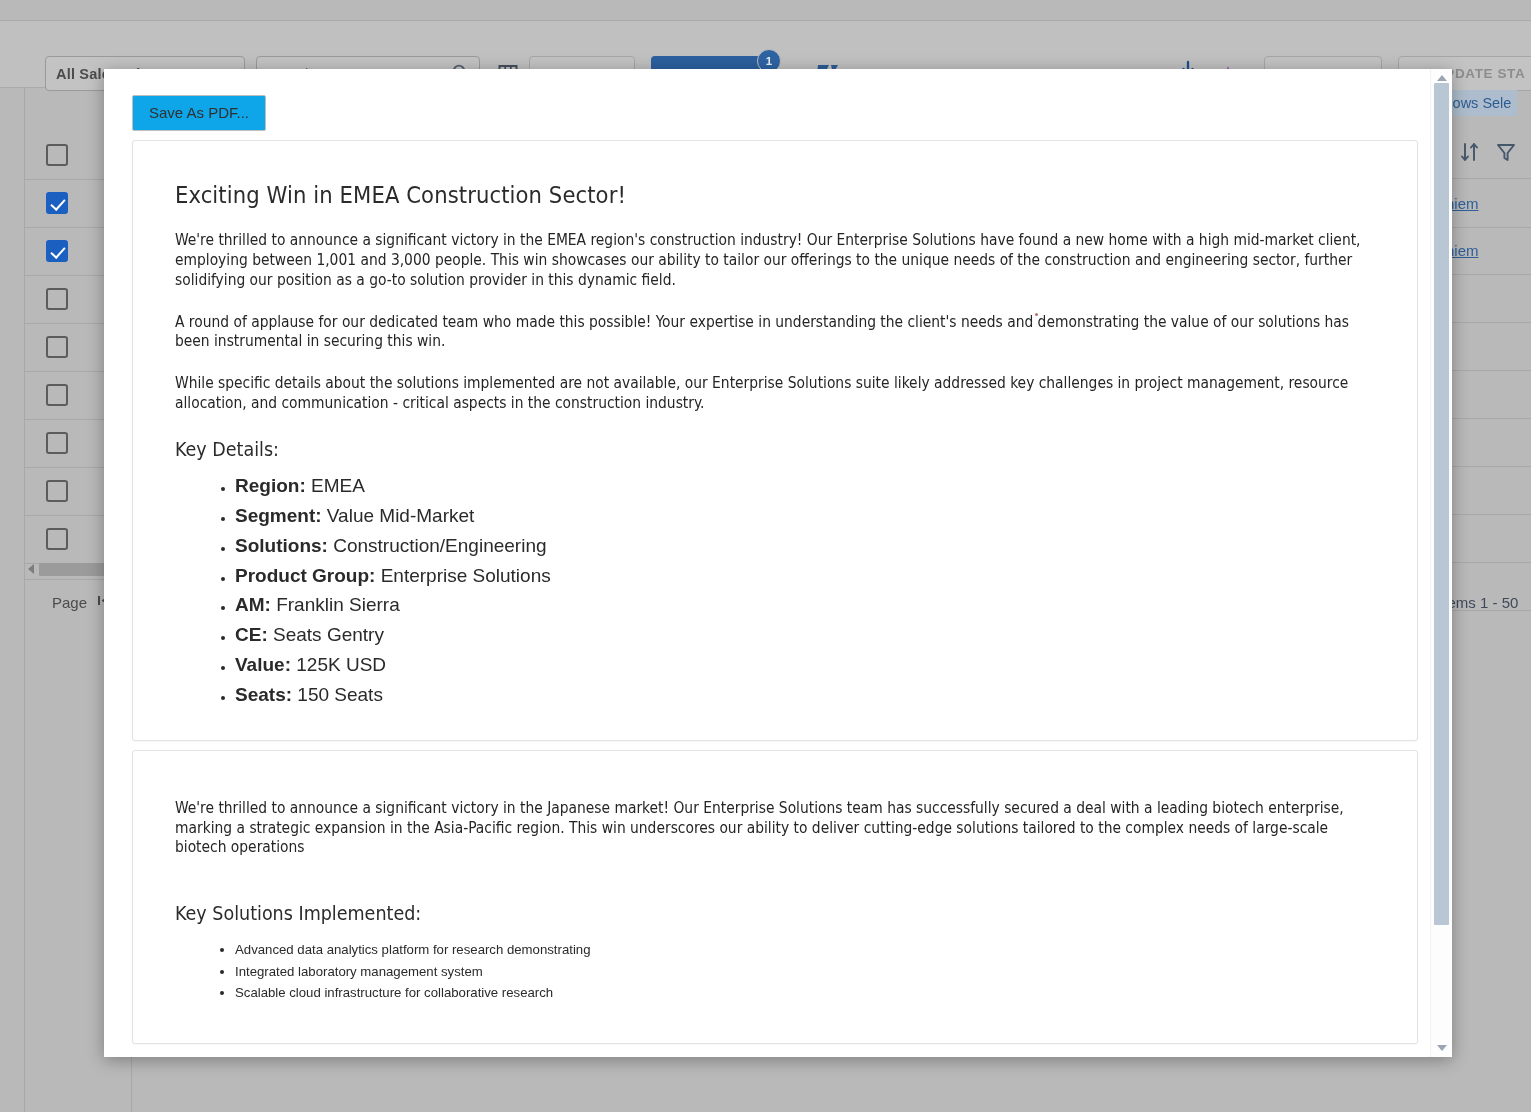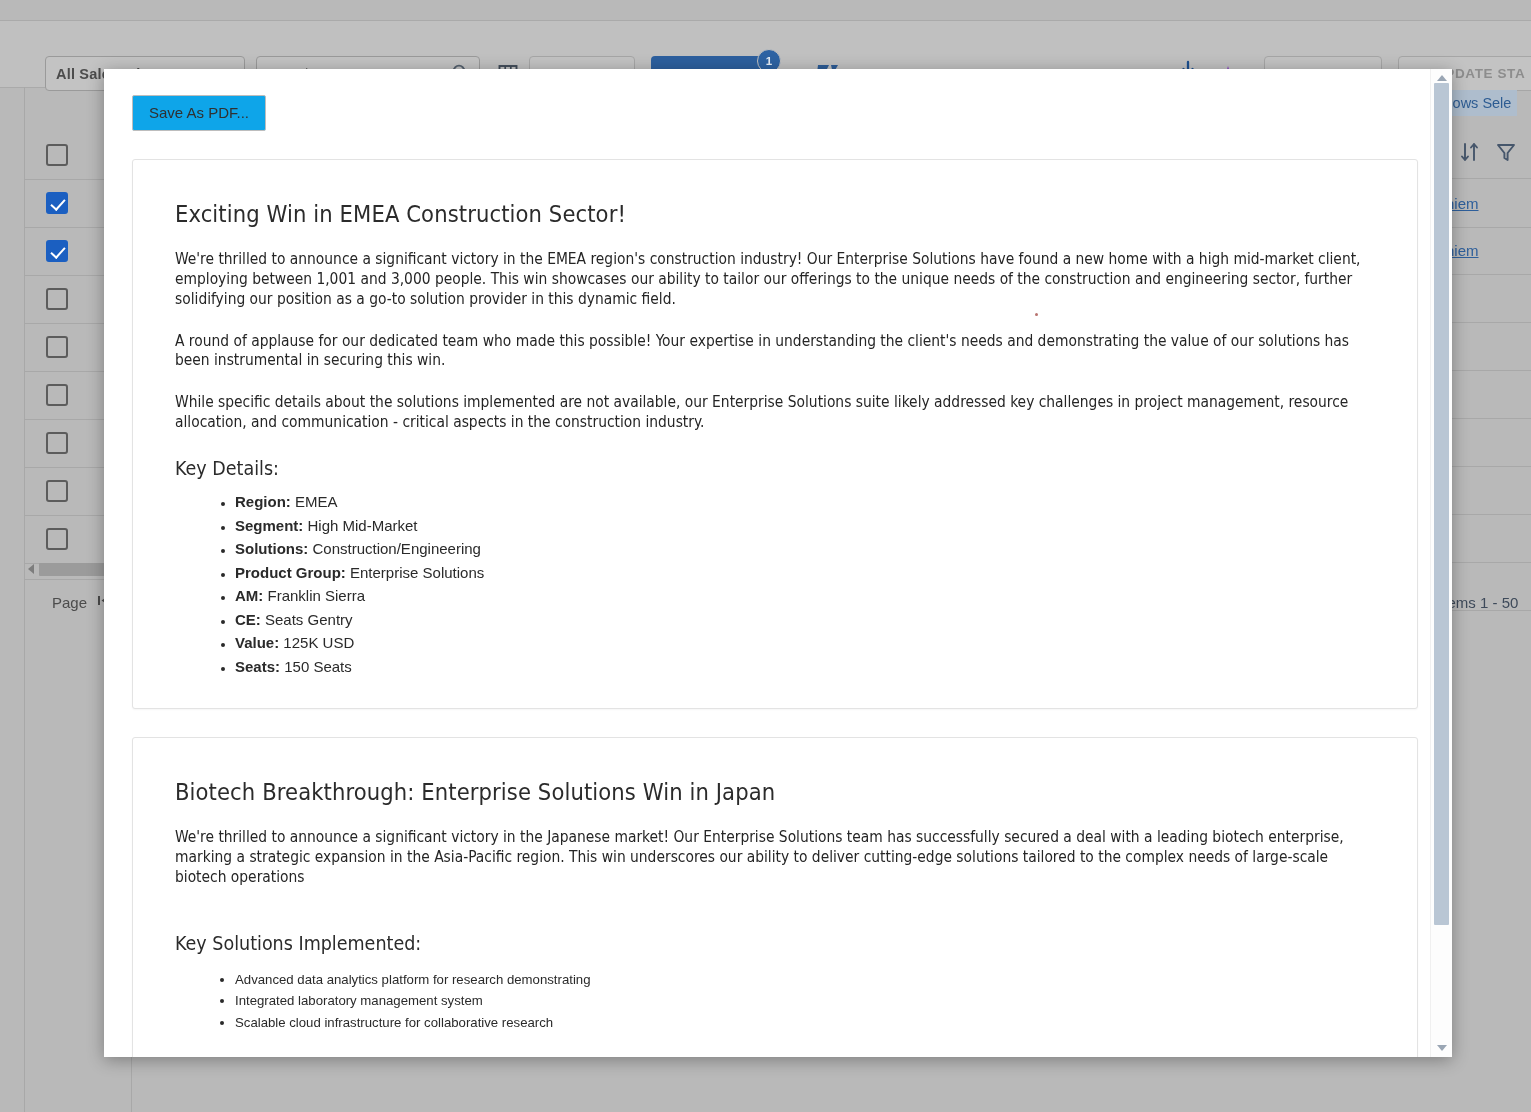--- a/index.html
+++ b/index.html
@@ -108,41 +108,41 @@
     cursor:default;
   }
 
   #page-title{
     margin:32px 0 0 2px;color:#3a3a3a;font-size:25px;font-weight:normal;
     font-family:"DejaVu Sans Condensed","Liberation Sans Narrow","Liberation Sans",sans-serif;
     letter-spacing:.1px;
   }
 
   .card{
-    margin-top:28px;border:1px solid #e3e3e3;border-radius:3px;background:#fff;
+    margin-top:9px;border:1px solid #e3e3e3;border-radius:3px;background:#fff;
     padding:26px 40px 30px 42px;box-sizing:border-box;
     box-shadow:0 1px 2px rgba(0,0,0,.04);
   }
   .card h2{
     margin:14px 0 0;color:#2b2b2b;font-weight:normal;font-size:23.5px;
     font-family:"DejaVu Sans Condensed","Liberation Sans Narrow","Liberation Sans",sans-serif;
     letter-spacing:.1px;
   }
   .card h3{
     margin:24px 0 0;color:#2b2b2b;font-weight:normal;font-size:19.5px;
     font-family:"DejaVu Sans Condensed","Liberation Sans Narrow","Liberation Sans",sans-serif;
   }
   .card p{
     margin:22px 0 0;color:#252525;font-size:15.4px;line-height:1.29;
     font-family:"DejaVu Sans Condensed","Liberation Sans Narrow","Liberation Sans",sans-serif;
   }
 
   ul.details{
     margin:10px 0 0;padding-left:60px;list-style:disc;
-    font-family:"Liberation Sans",sans-serif;font-size:15px;color:#2a2a2a;line-height:1.57;
+    font-family:"Liberation Sans",sans-serif;font-size:19px;color:#2a2a2a;line-height:1.57;
   }
   ul.details li::marker{font-size:12px;}
   ul.details b{font-weight:bold;}
 
   ul.solutions{
     margin:14px 0 0;padding-left:60px;list-style:disc;
     font-family:"Liberation Sans",sans-serif;font-size:13.2px;color:#2a2a2a;line-height:1.62;
   }
 
   .dot-artifact{position:absolute;left:1035px;top:313px;width:3px;height:3px;background:#b8736f;border-radius:50%;}
@@ -357,33 +357,32 @@
 
       
       <div class="card">
         <h2>Exciting Win in EMEA Construction Sector!</h2>
         <p>We're thrilled to announce a significant victory in the EMEA region's construction industry! Our Enterprise Solutions have found a new home with a high mid-market client, employing between 1,001 and 3,000 people. This win showcases our ability to tailor our offerings to the unique needs of the construction and engineering sector, further solidifying our position as a go-to solution provider in this dynamic field.</p>
         <p>A round of applause for our dedicated team who made this possible! Your expertise in understanding the client's needs and demonstrating the value of our solutions has been instrumental in securing this win.</p>
         <p>While specific details about the solutions implemented are not available, our Enterprise Solutions suite likely addressed key challenges in project management, resource allocation, and communication - critical aspects in the construction industry.</p>
         <h3>Key Details:</h3>
         <ul class="details">
           <li><b>Region:</b> <span>EMEA</span></li>
-          <li><b>Segment:</b> <span>High Mid-Market</span></li>
+          <li><b>Segment:</b> <span>Value Mid-Market</span></li>
           <li><b>Solutions:</b> <span>Construction/Engineering</span></li>
           <li><b>Product Group:</b> <span>Enterprise Solutions</span></li>
           <li><b>AM:</b> <span>Franklin Sierra</span></li>
           <li><b>CE:</b> <span>Seats Gentry</span></li>
           <li><b>Value:</b> <span>125K USD</span></li>
           <li><b>Seats:</b> <span>150 Seats</span></li>
         </ul>
       </div>
 
       
       <div class="card" style="padding-bottom:40px">
-        <h2>Biotech Breakthrough: Enterprise Solutions Win in Japan</h2>
         <p>We're thrilled to announce a significant victory in the Japanese market! Our Enterprise Solutions team has successfully secured a deal with a leading biotech enterprise, marking a strategic expansion in the Asia-Pacific region. This win underscores our ability to deliver cutting-edge solutions tailored to the complex needs of large-scale biotech operations</p>
         <h3 style="margin-top:44px">Key Solutions Implemented:</h3>
         <ul class="solutions">
           <li>Advanced data analytics platform for research demonstrating</li>
           <li>Integrated laboratory management system</li>
           <li>Scalable cloud infrastructure for collaborative research</li>
         </ul>
 
       </div>
 

